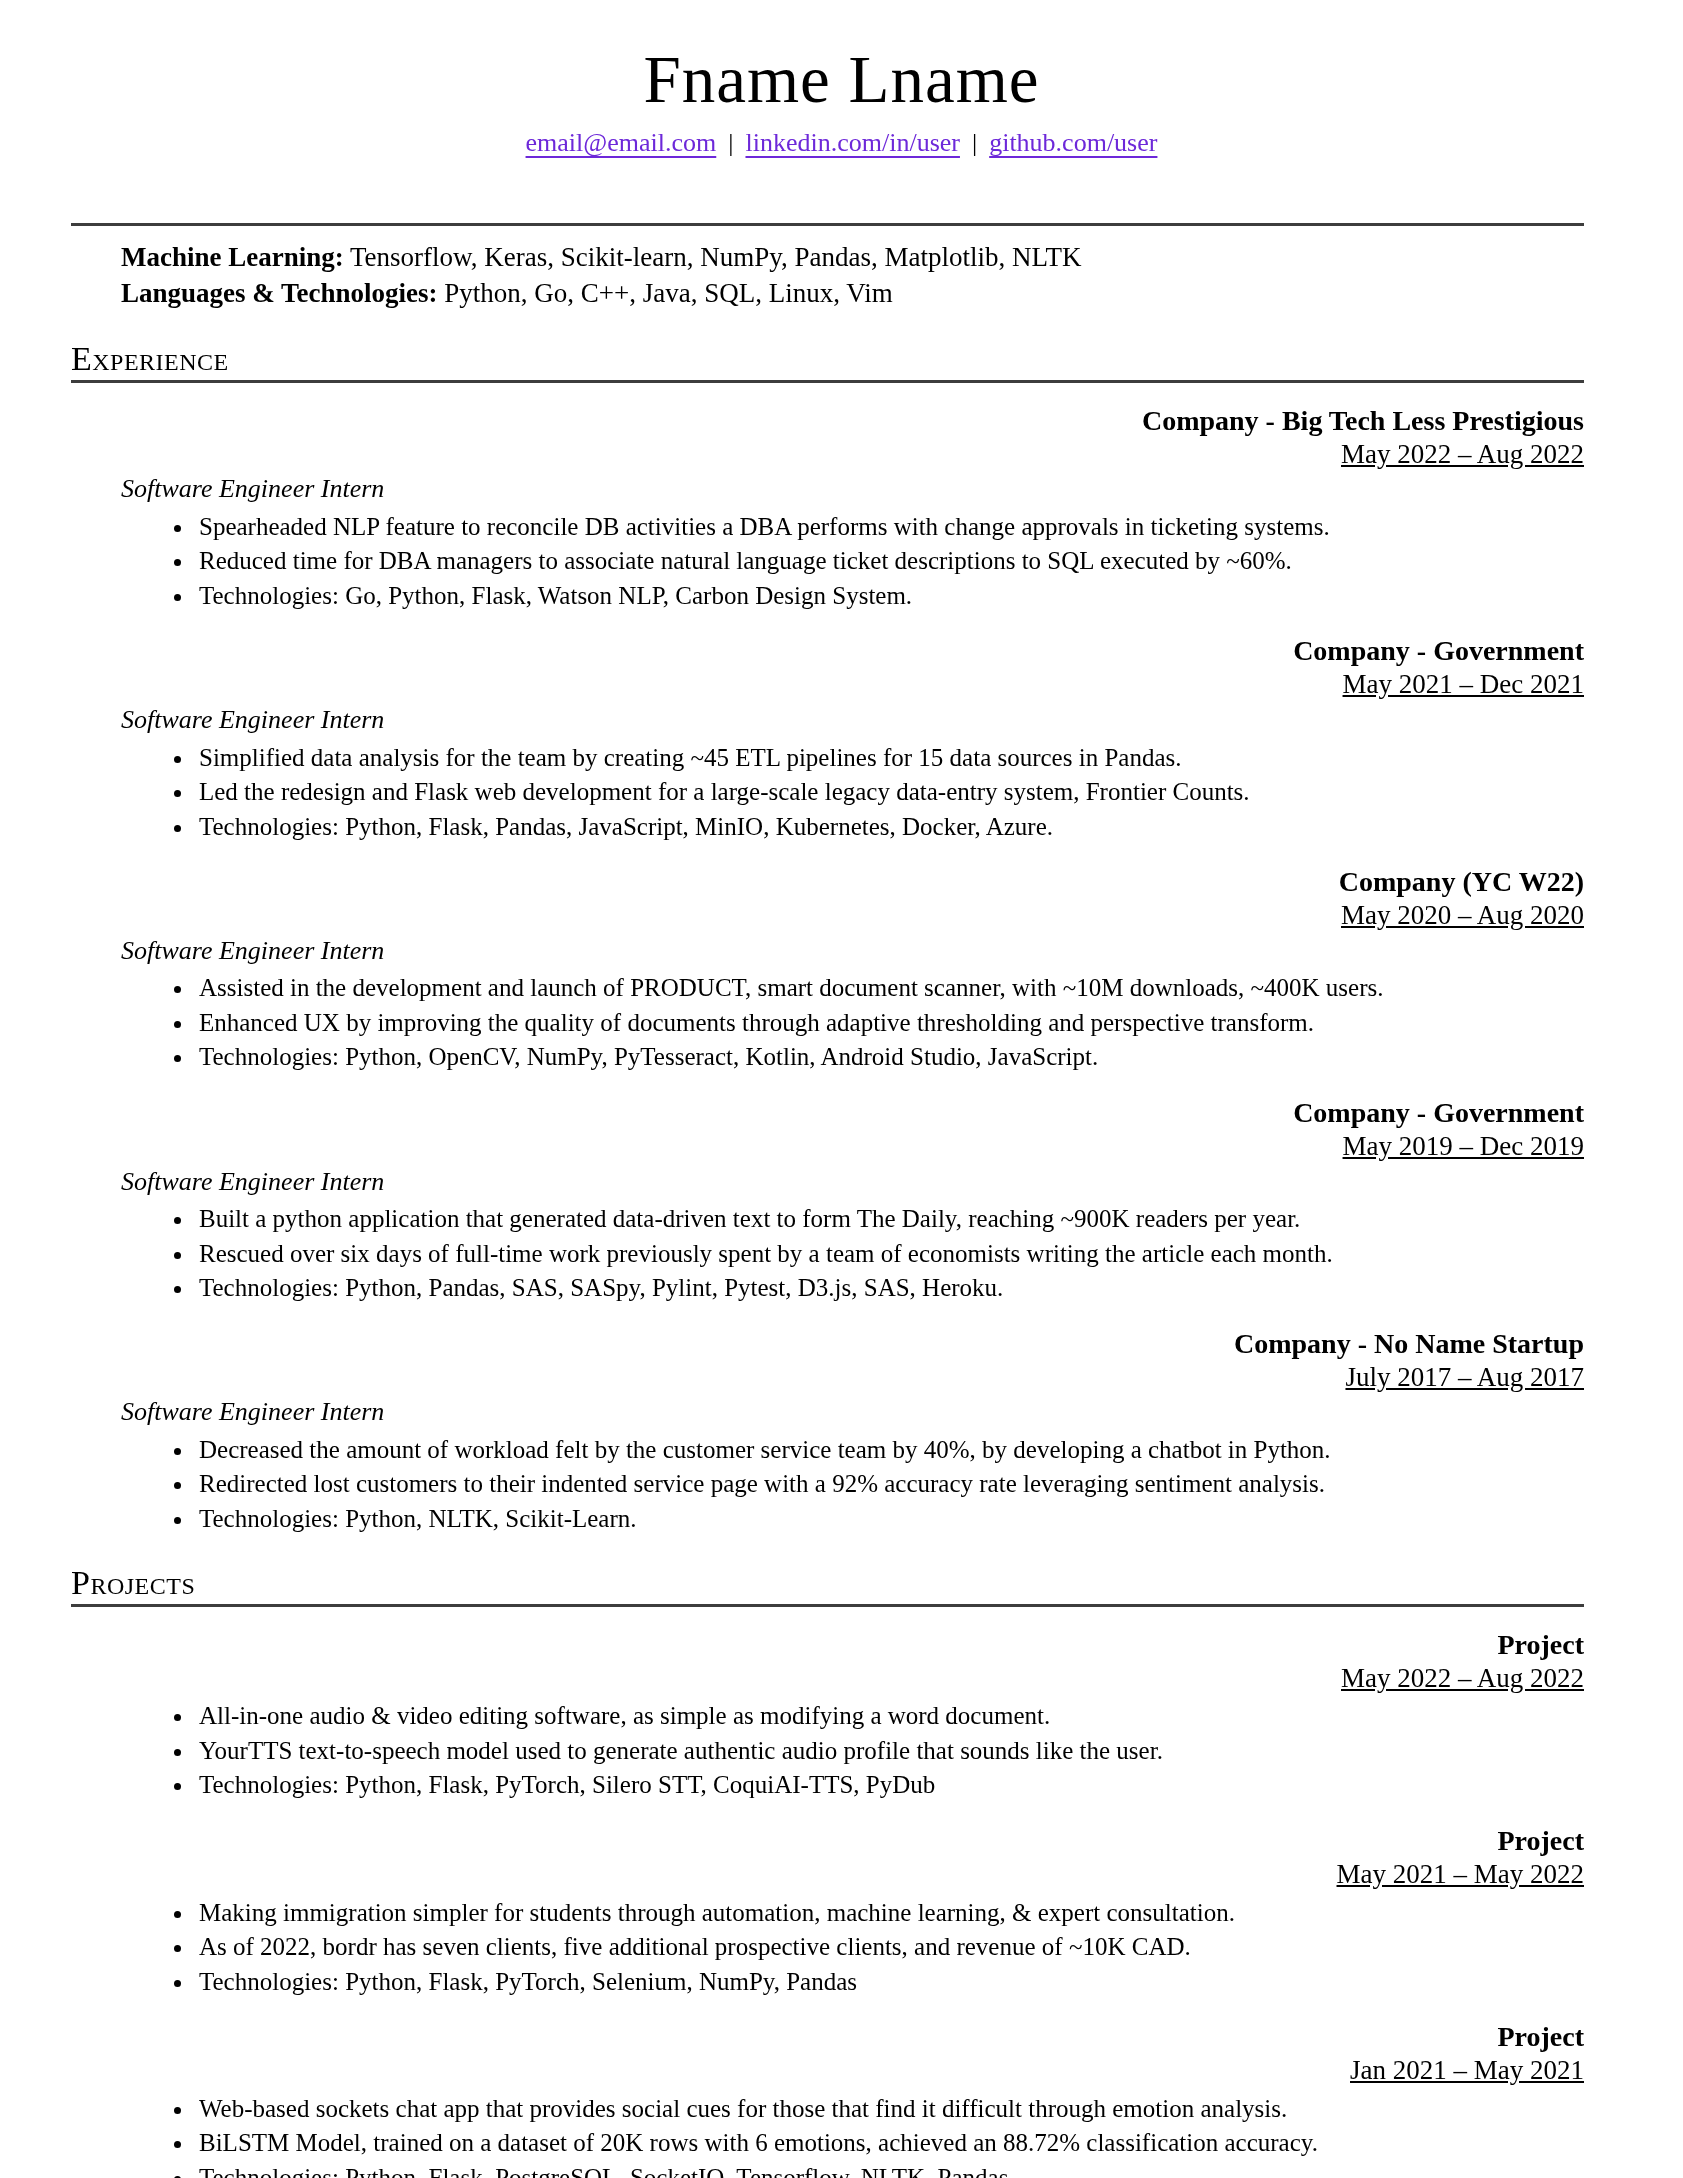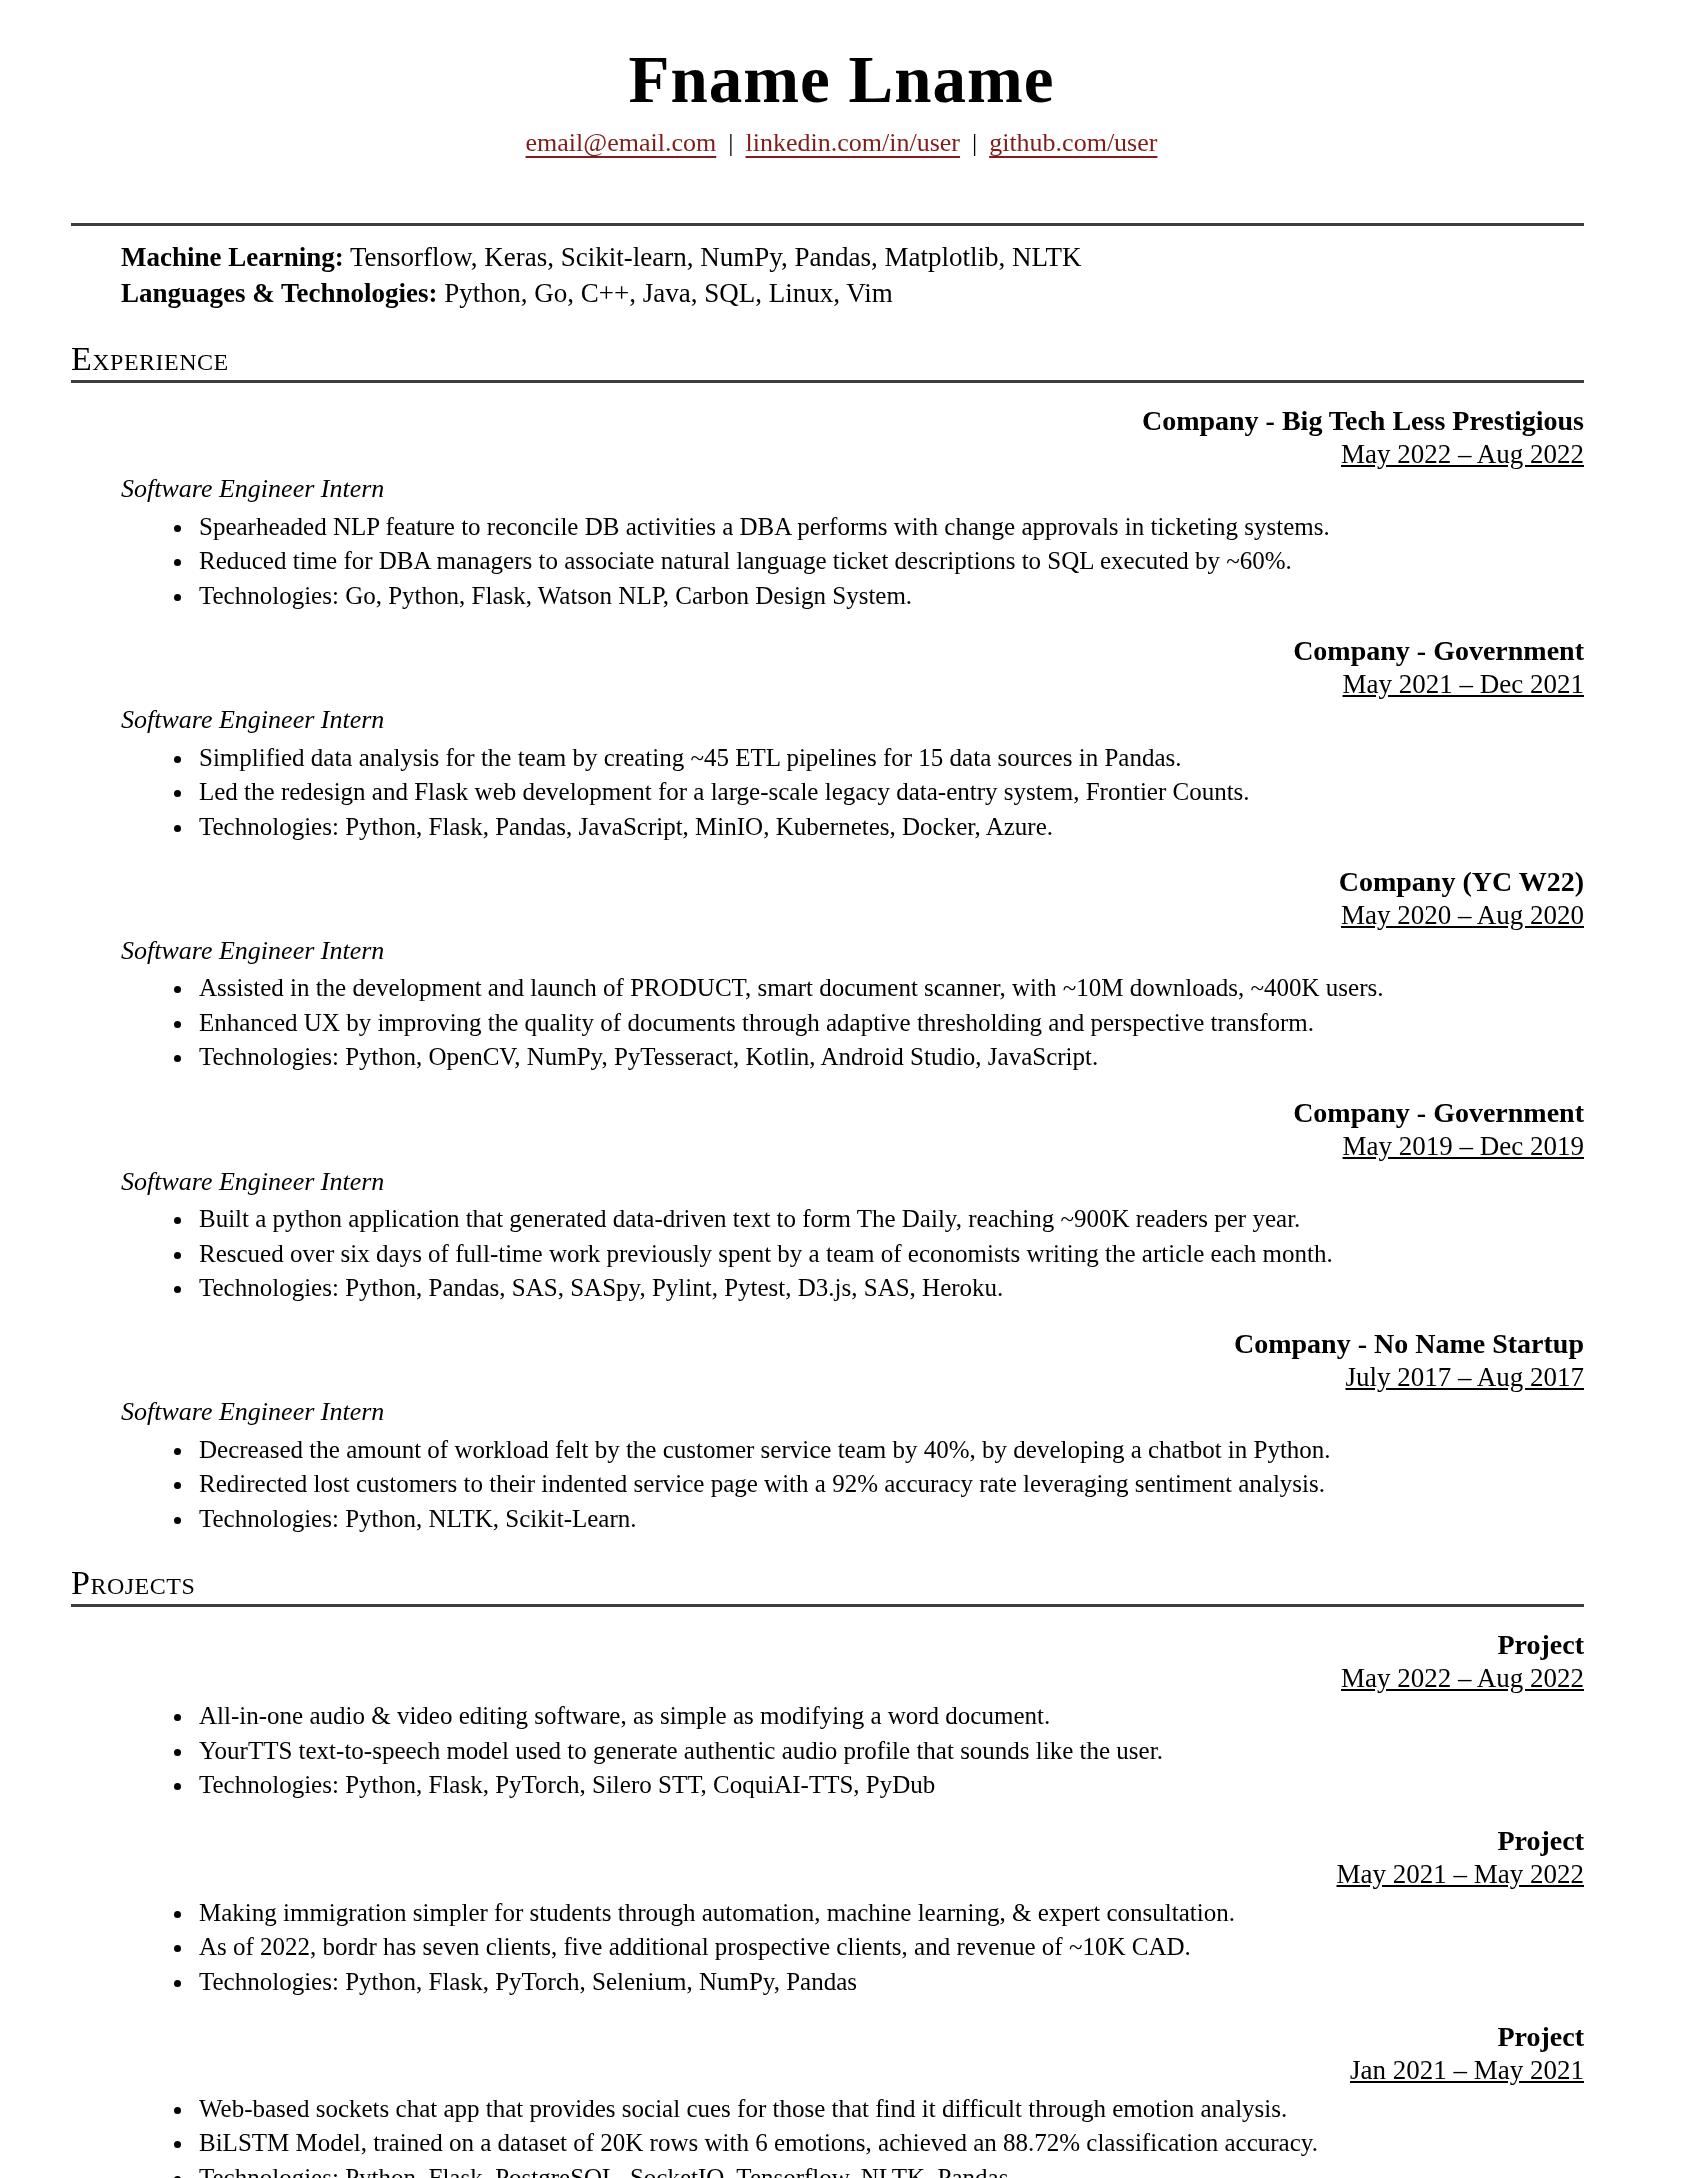--- a/index.html
+++ b/index.html
@@ -13,31 +13,31 @@
     min-height: 2178px;
     font-family: "Liberation Serif", serif;
   }
   .page { padding-top: 44px; }
 
   
   .name-title {
     margin: 0;
     text-align: center;
     font-size: 67px;
-    font-weight: bold;
+    font-weight: normal;
     line-height: 1.05;
     letter-spacing: 1px;
   }
   .contact {
     margin-top: 14px;
     text-align: center;
     font-size: 26px;
   }
   .clink {
-    color: #7f1d1d;
+    color: #6d28d9;
     text-decoration: underline;
     text-underline-offset: 5px;
     cursor: pointer;
   }
   .sep { margin: 0 12px; }
 
   
   .sec { margin: 0 99px 0 71px; }
   .sec-skills { margin-top: 65px; }
   .sec-next { margin-top: 28px; }

